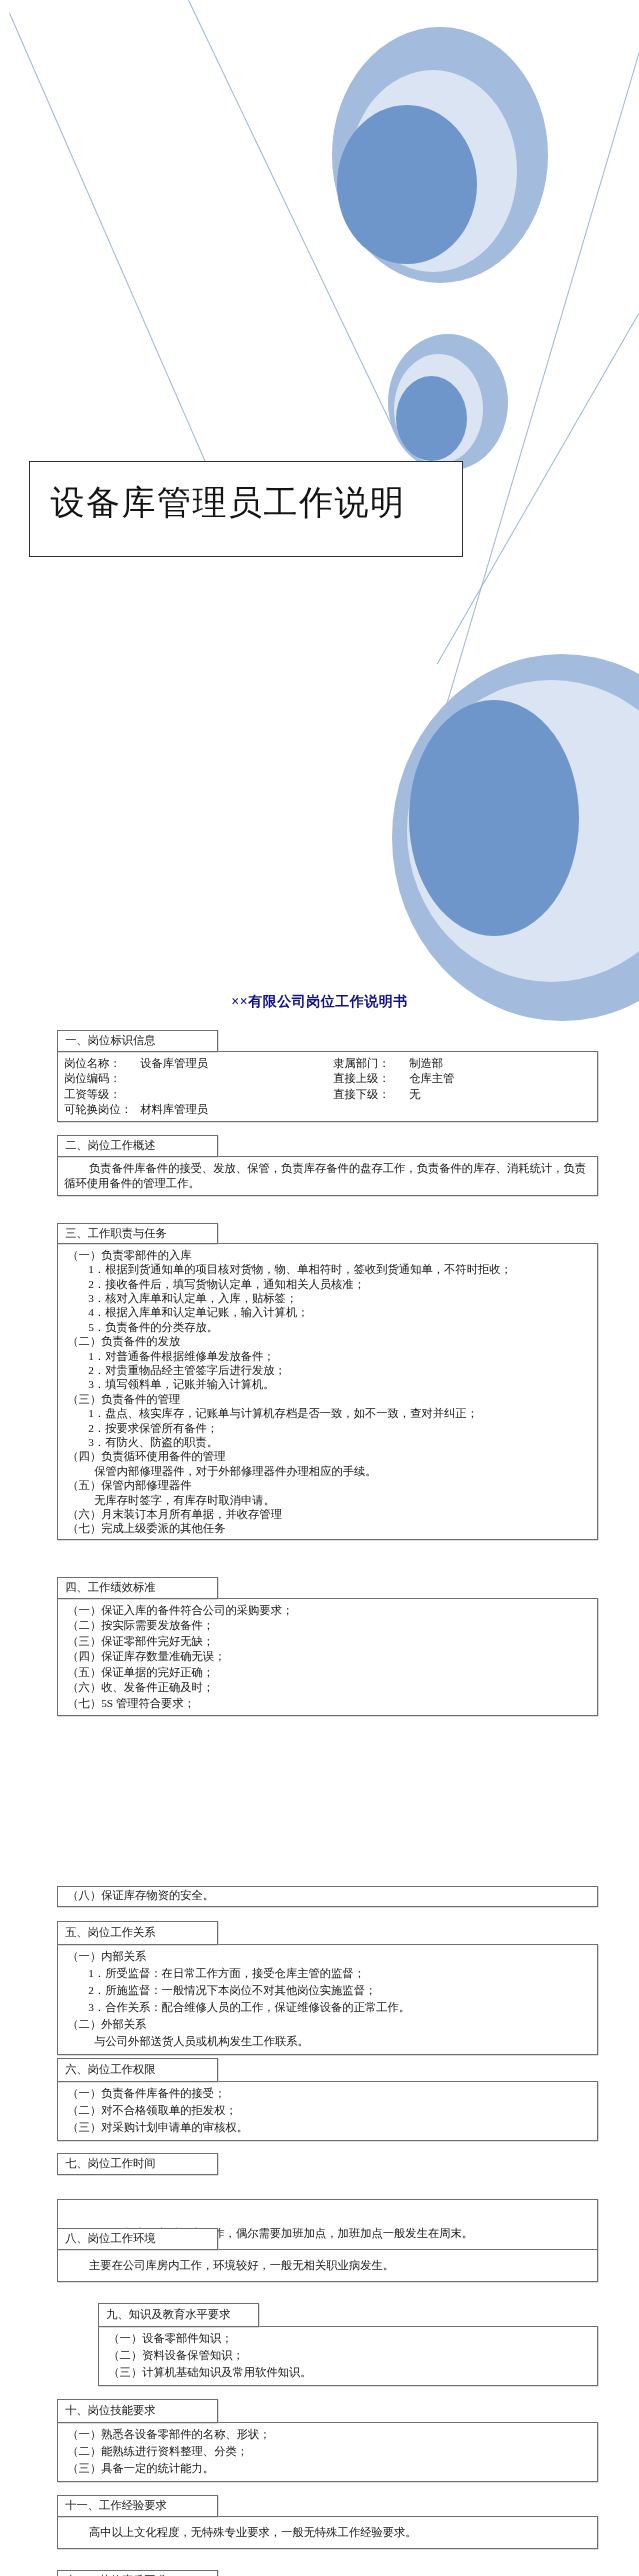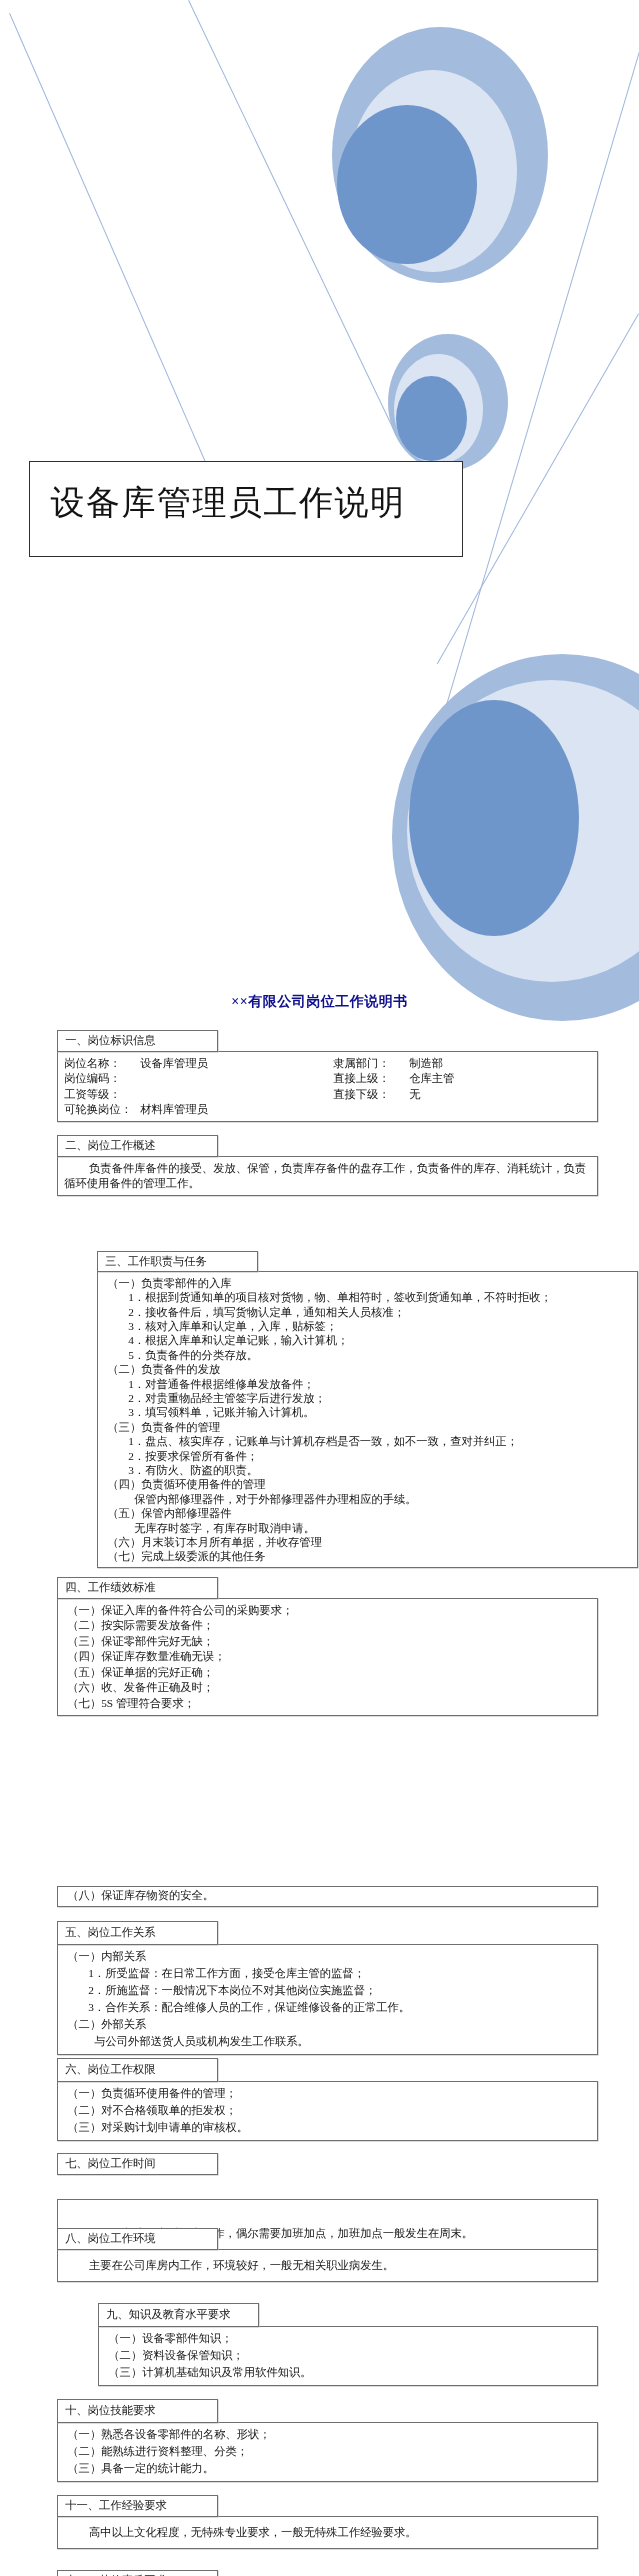--- a/index.html
+++ b/index.html
@@ -104,21 +104,21 @@
               <div class="frow">
                 <span class="flabel">直接下级：</span>
                 <span class="fvalue">无</span>
               </div>
             </div>
           </div>
         </div></section>
       <section class="section" style="top: 1135px;"><div class="sec-header"><span>二、岗位工作概述</span></div><div class="sec-content" style="padding-top: 3.6px; padding-bottom: 3.6px;">
           <div class="para">负责备件库备件的接受、发放、保管，负责库存备件的盘存工作，负责备件的库存、消耗统计，负责循环使用备件的管理工作。</div>
         </div></section>
-      <section class="section" style="top: 1251px; line-height: 14.4px; margin-left: 40px;"><div class="sec-header"><span>三、工作职责与任务</span></div><div class="sec-content">
+      <section class="section" style="top: 1223px; line-height: 14.4px;"><div class="sec-header"><span>三、工作职责与任务</span></div><div class="sec-content">
           <div class="li-l1">（一）负责零部件的入库</div>
           <div class="li-l2">1．根据到货通知单的项目核对货物，物、单相符时，签收到货通知单，不符时拒收；</div>
           <div class="li-l2">2．接收备件后，填写货物认定单，通知相关人员核准；</div>
           <div class="li-l2">3．核对入库单和认定单，入库，贴标签；</div>
           <div class="li-l2">4．根据入库单和认定单记账，输入计算机；</div>
           <div class="li-l2">5．负责备件的分类存放。</div>
           <div class="li-l1">（二）负责备件的发放</div>
           <div class="li-l2">1．对普通备件根据维修单发放备件；</div>
           <div class="li-l2">2．对贵重物品经主管签字后进行发放；</div>
           <div class="li-l2">3．填写领料单，记账并输入计算机。</div>
@@ -149,21 +149,21 @@
       </section>
       <section class="section" style="top: 1921px; line-height: 17px;"><div class="sec-header"><span>五、岗位工作关系</span></div><div class="sec-content">
           <div class="li-l1">（一）内部关系</div>
           <div class="li-l2">1．所受监督：在日常工作方面，接受仓库主管的监督；</div>
           <div class="li-l2">2．所施监督：一般情况下本岗位不对其他岗位实施监督；</div>
           <div class="li-l2">3．合作关系：配合维修人员的工作，保证维修设备的正常工作。</div>
           <div class="li-l1">（二）外部关系</div>
           <div class="li-l3">与公司外部送货人员或机构发生工作联系。</div>
         </div></section>
       <section class="section" style="top: 2058px; line-height: 17px;"><div class="sec-header"><span>六、岗位工作权限</span></div><div class="sec-content">
-          <div class="li-l1">（一）负责循环使用备件的管理；</div>
+          <div class="li-l1">（一）负责备件库备件的接受；</div>
           <div class="li-l1">（二）对不合格领取单的拒发权；</div>
           <div class="li-l1">（三）对采购计划申请单的审核权。</div>
         </div></section>
       <section class="section" style="top: 2153px;"><div class="sec-header"><span>七、岗位工作时间</span></div><div class="sec-content" style="padding-top: 26px; padding-bottom: 7.7px; margin-top: 24px;">
           <div class="para">在公司制度规定时间内工作，偶尔需要加班加点，加班加点一般发生在周末。</div>
         </div></section>
       <section class="section" style="top: 2228px;"><div class="sec-header"><span>八、岗位工作环境</span></div><div class="sec-content" style="padding-top: 7.7px; padding-bottom: 7.7px;">
           <div class="para">主要在公司库房内工作，环境较好，一般无相关职业病发生。</div>
         </div></section>
       <section class="section" style="top: 2303px; line-height: 17px; padding-left: 41px;"><div class="sec-header"><span>九、知识及教育水平要求</span></div><div class="sec-content">

